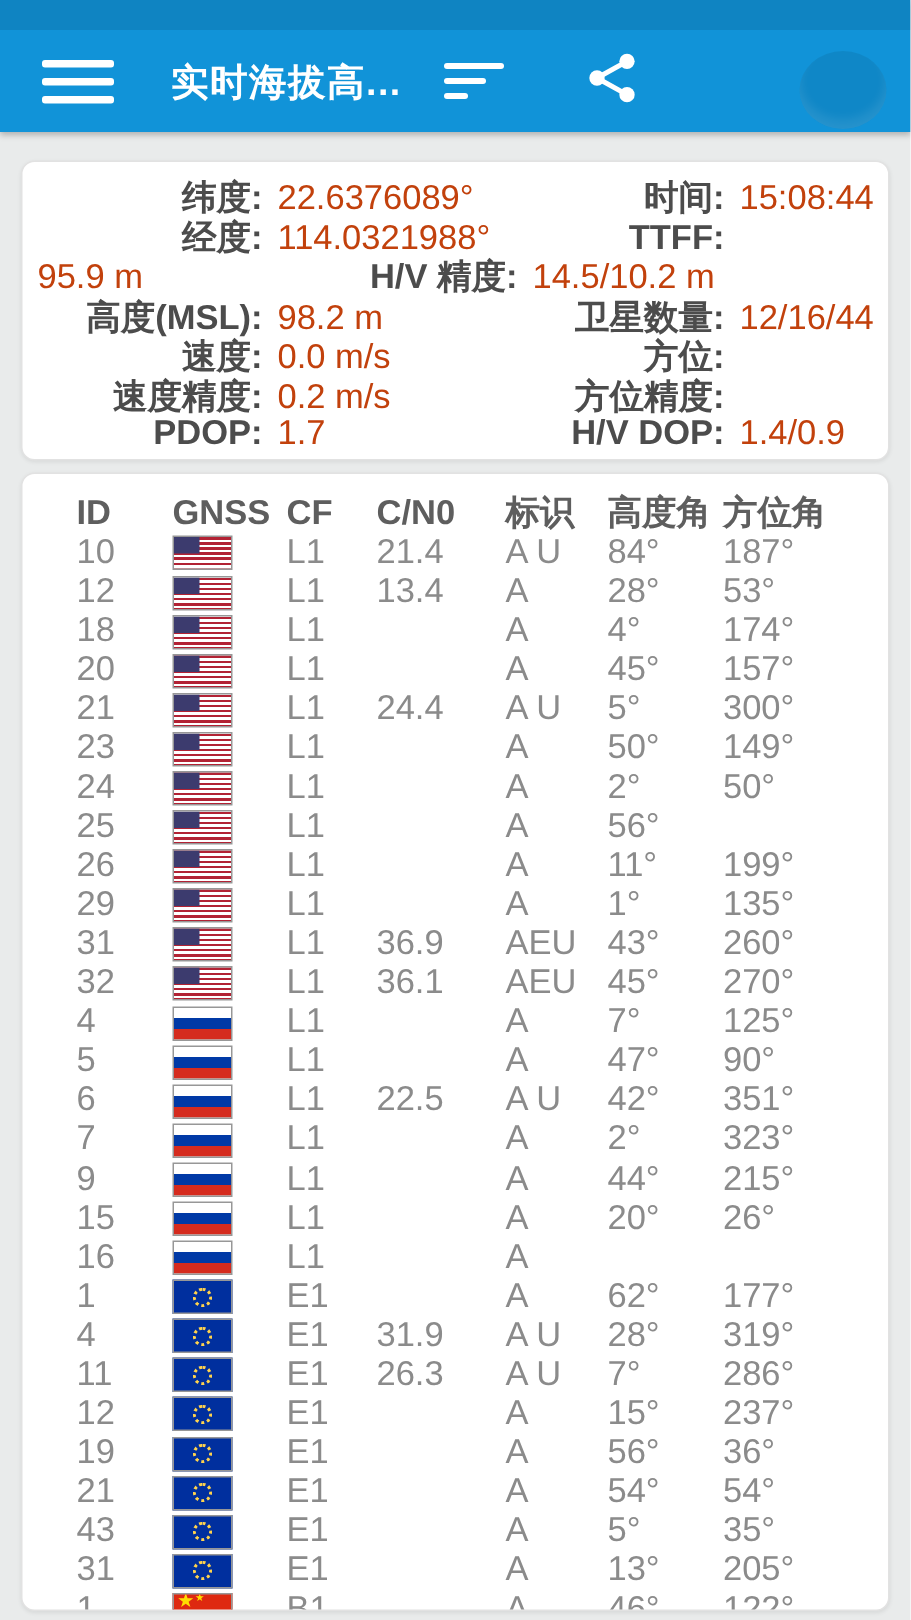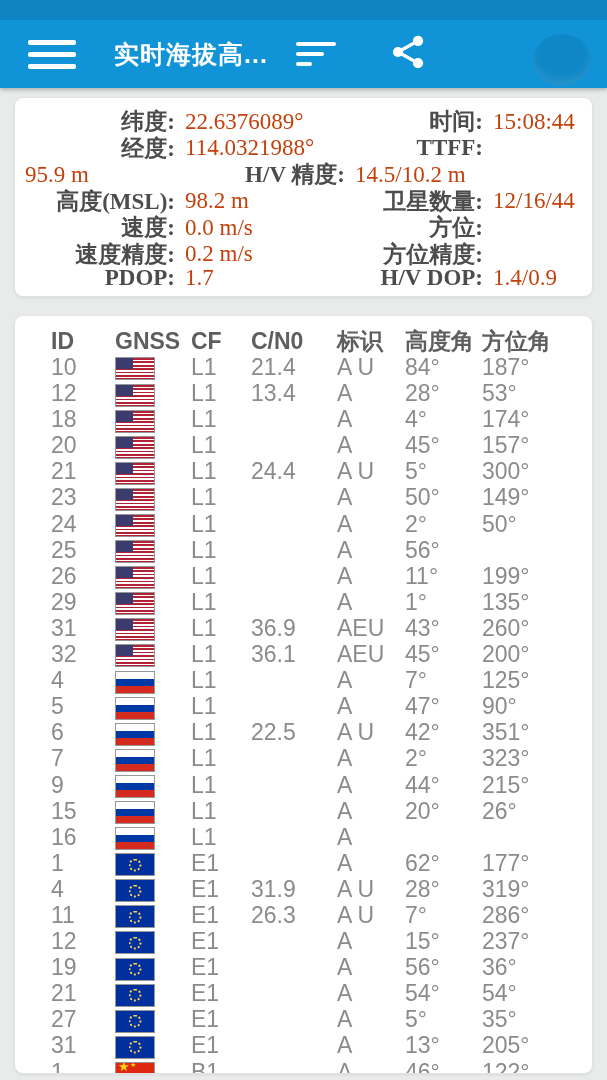--- a/index.html
+++ b/index.html
@@ -15,21 +15,21 @@
   .hamburger i { display:block; height:5px; width:48px; background:#fff; border-radius:2px; }
   .app-title { margin-left:34px; color:#fff; font-size:25px; font-weight:bold; letter-spacing:1px; white-space:nowrap; }
   .sort-icon { margin-left:28px; width:44px; height:30px; display:flex; flex-direction:column; justify-content:center; gap:6px; cursor:pointer; }
   .sort-icon i { display:block; height:4px; background:#fff; border-radius:2px; }
   .sort-icon i:nth-child(1){ width:40px; } .sort-icon i:nth-child(2){ width:28px; } .sort-icon i:nth-child(3){ width:16px; }
   .share-icon { margin-left:48px; cursor:pointer; }
   .ghost-button { position:absolute; right:16px; top:14px; width:58px; height:52px; border-radius:50%; background:rgba(0,0,0,0.08); box-shadow:inset 0 -6px 8px rgba(255,255,255,0.10); }
 
   
   .card { position:absolute; left:14px; width:579px; background:#fff; border:1px solid #e2e2e2; border-radius:9px; box-shadow:0 1px 3px rgba(0,0,0,0.08); }
-  .info-card { top:97px; height:200px; padding:8px 10px 6px 10px;font-family:Liberation Serif, serif; }
+  .info-card { top:107px; height:200px; padding:8px 10px 6px 10px; }
   .table-card { top:315px; height:759px; padding:10px 6px 0 36px; overflow:hidden; }
 
   
   .info-row { display:grid; grid-template-columns:150px 160px 128px 1fr; column-gap:10px; height:26.5px; align-items:center; }
   .info-label { text-align:right; font-size:23px; font-weight:bold; color:#4c4c4c; white-space:nowrap; }
   .info-value { text-align:left; font-size:23px; color:#c2410c; white-space:nowrap; }
 
   
   .sat-grid { display:grid; grid-template-columns:64px 76px 60px 86px 68px 77px 1fr; align-items:center; }
   .sat-header { height:28px; font-size:23px; font-weight:bold; color:#5e5e5e; }
@@ -244,21 +244,21 @@
     <span>260°</span>
   </div>
 
   <div class="sat-grid sat-row">
     <span>32</span>
     <span><span class="flag flag-us"><i class="canton"></i></span></span>
     <span>L1</span>
     <span>36.1</span>
     <span>AEU</span>
     <span>45°</span>
-    <span>200°</span>
+    <span>270°</span>
   </div>
 
   <div class="sat-grid sat-row">
     <span>4</span>
     <span><span class="flag flag-ru"></span></span>
     <span>L1</span>
     <span></span>
     <span>A</span>
     <span>7°</span>
     <span>125°</span>
@@ -378,21 +378,21 @@
     <span>21</span>
     <span><span class="flag flag-eu"><i class="ring"></i></span></span>
     <span>E1</span>
     <span></span>
     <span>A</span>
     <span>54°</span>
     <span>54°</span>
   </div>
 
   <div class="sat-grid sat-row">
-    <span>27</span>
+    <span>43</span>
     <span><span class="flag flag-eu"><i class="ring"></i></span></span>
     <span>E1</span>
     <span></span>
     <span>A</span>
     <span>5°</span>
     <span>35°</span>
   </div>
 
   <div class="sat-grid sat-row">
     <span>31</span>

